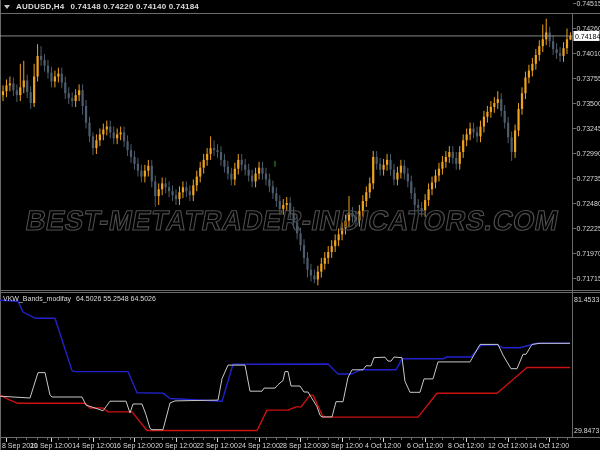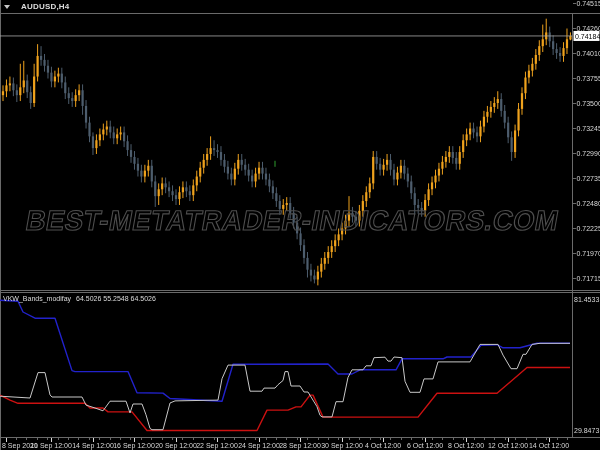--- a/index.html
+++ b/index.html
@@ -1,19 +1,19 @@
 <!DOCTYPE html>
 <html><head>
 <meta charset="utf-8">
 <style>
   html,body{margin:0;padding:0;background:#000;}
   .win{position:relative;width:600px;height:450px;background:#000;overflow:hidden;
        font-family:"Liberation Sans",sans-serif;}
   .titlebar{position:absolute;left:0;top:0;width:600px;height:13px;display:flex;
-            align-items:center;gap:11px;padding-left:4px;box-sizing:border-box;z-index:5;}
+            align-items:center;gap:6px;padding-left:4px;box-sizing:border-box;z-index:5;}
   .titlebar .sym,.titlebar .ohlc{font-size:8px;font-weight:700;color:#dcdcdc;letter-spacing:.2px;white-space:nowrap;}
   .tri{width:0;height:0;border-left:3.5px solid transparent;border-right:3.5px solid transparent;
        border-top:4.5px solid #c8c8c8;display:inline-block;}
   .chart-svg{position:absolute;left:0;top:0;z-index:1;}
   .watermark{position:absolute;left:26px;top:205px;width:560px;z-index:2;
              font-size:28px;font-weight:700;white-space:nowrap;color:transparent;
              -webkit-text-stroke:1.1px #4e4e4e;transform:skewX(-10deg) scaleX(.98);
              transform-origin:left center;letter-spacing:.5px;}
   .ind-label{position:absolute;left:3px;top:295px;z-index:4;font-size:7px;color:#dcdcdc;white-space:nowrap;}
   .ind-label span{margin-right:3px;}
@@ -21,20 +21,21 @@
   .s-top{top:296px;} .s-bot{top:427px;}
 </style>
 </head>
 <body>
 
 <div class="win">
 
   <div class="titlebar">
     <span class="tri"></span>
     <span class="sym">AUDUSD,H4</span>
+    <span class="ohlc">0.74148 0.74220 0.74140 0.74184</span>
   </div>
 
   <svg id="chart-svg" class="chart-svg" width="600" height="450">
       <g>
         <line x1="0.5" y1="0" x2="0.5" y2="450" stroke="#6a6a6a" stroke-width="1" shape-rendering="crispEdges"></line>
         <line x1="0" y1="13.5" x2="600" y2="13.5" stroke="#6a6a6a" stroke-width="1" shape-rendering="crispEdges"></line>
         <line x1="572.5" y1="13.5" x2="572.5" y2="437.5" stroke="#6a6a6a" stroke-width="1" shape-rendering="crispEdges"></line>
         <line x1="0" y1="437.5" x2="600" y2="437.5" stroke="#6a6a6a" stroke-width="1" shape-rendering="crispEdges"></line>
         <line x1="0" y1="290.5" x2="600" y2="290.5" stroke="#6a6a6a" stroke-width="1" shape-rendering="crispEdges"></line>
         <line x1="0" y1="292.5" x2="600" y2="292.5" stroke="#6a6a6a" stroke-width="1" shape-rendering="crispEdges"></line>

